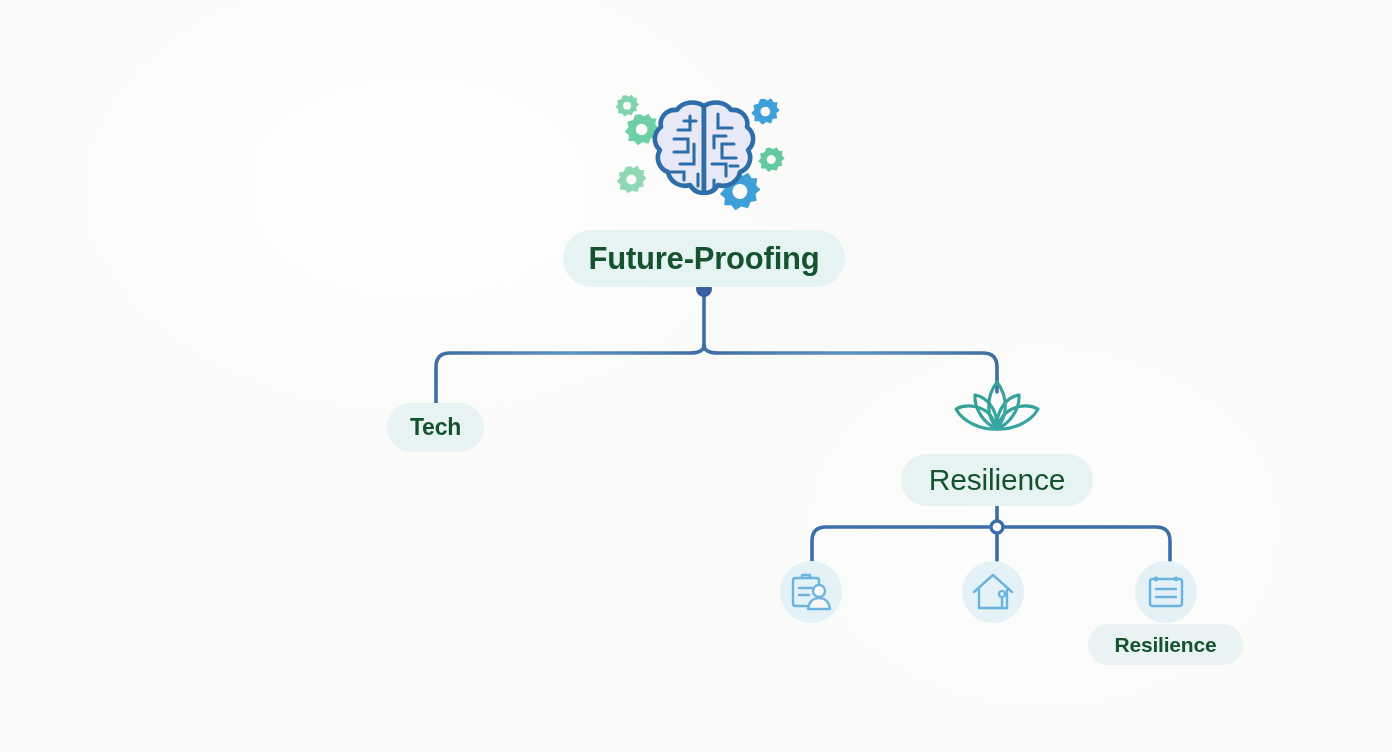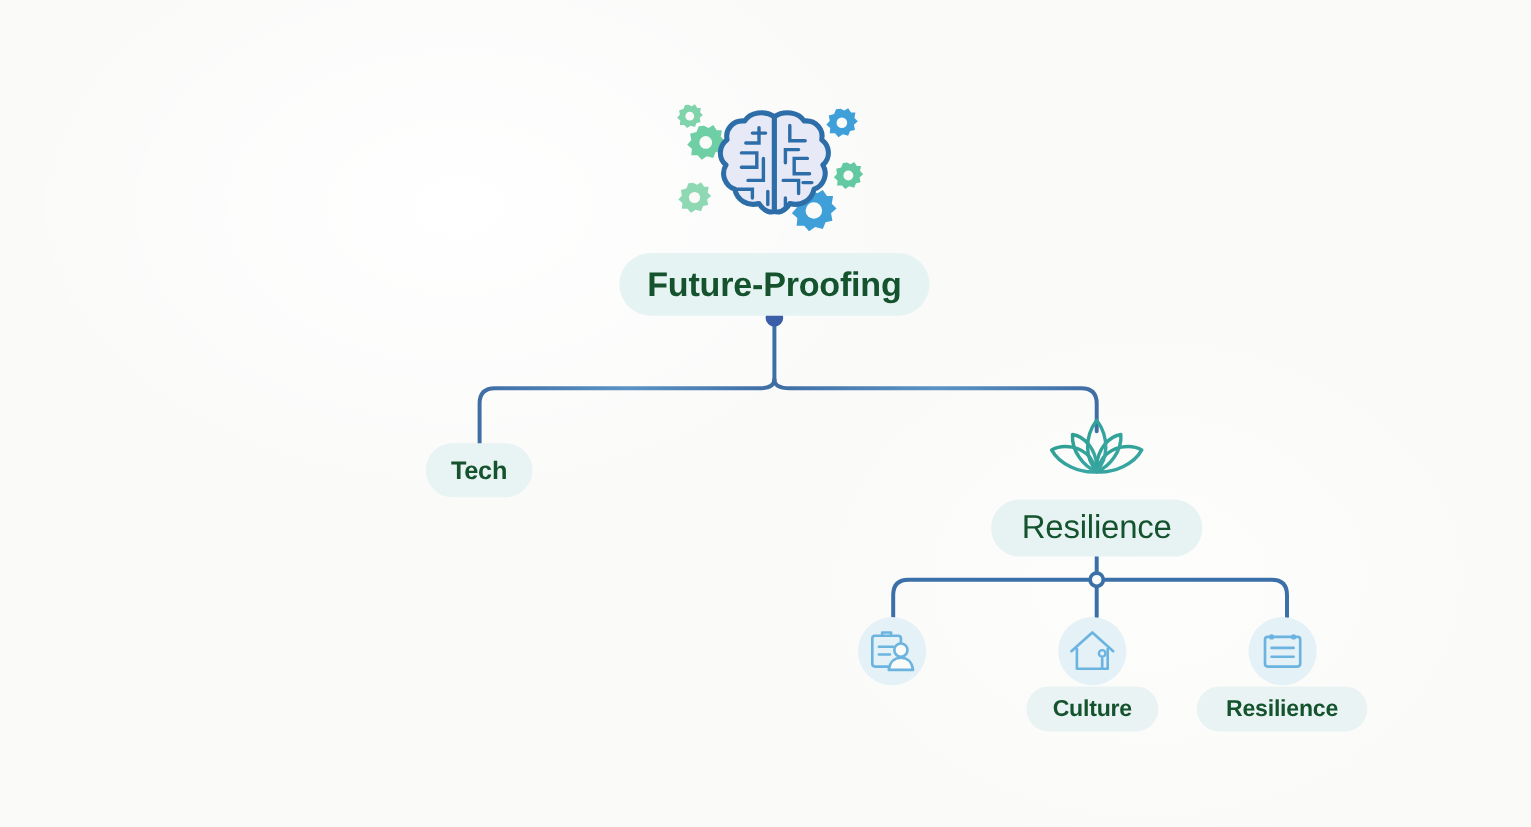--- a/index.html
+++ b/index.html
@@ -267,21 +267,20 @@
   <div class="icon-wrap icon-circle icon-culture">
     <svg viewBox="0 0 46 46" width="46" height="46" xmlns="http://www.w3.org/2000/svg">
       <g fill="none" stroke="#6cb4e0" stroke-width="2.4" stroke-linecap="round" stroke-linejoin="round">
         <path d="M4,23 L23,6 L42,23"></path>
         <path d="M9,21 L9,39 L37,39 L37,21"></path>
         <path d="M32,30 L32,39"></path>
       </g>
       <circle cx="32" cy="25" r="3" fill="none" stroke="#6cb4e0" stroke-width="2.2"></circle>
     </svg>
   </div>
-  <div class="pill pill-leaf pill-culture">Culture</div>
 
   <div class="icon-wrap icon-circle icon-mindful">
     <svg viewBox="0 0 46 46" width="46" height="46" xmlns="http://www.w3.org/2000/svg">
       <g fill="none" stroke="#6cb4e0" stroke-width="2.4" stroke-linecap="round" stroke-linejoin="round">
         <rect x="7" y="10" width="32" height="27" rx="2.5"></rect>
         <line x1="13" y1="20" x2="33" y2="20"></line>
         <line x1="13" y1="28" x2="33" y2="28"></line>
         <circle cx="13" cy="10" r="2.4" fill="#6cb4e0" stroke="none"></circle>
         <circle cx="33" cy="10" r="2.4" fill="#6cb4e0" stroke="none"></circle>
       </g>

